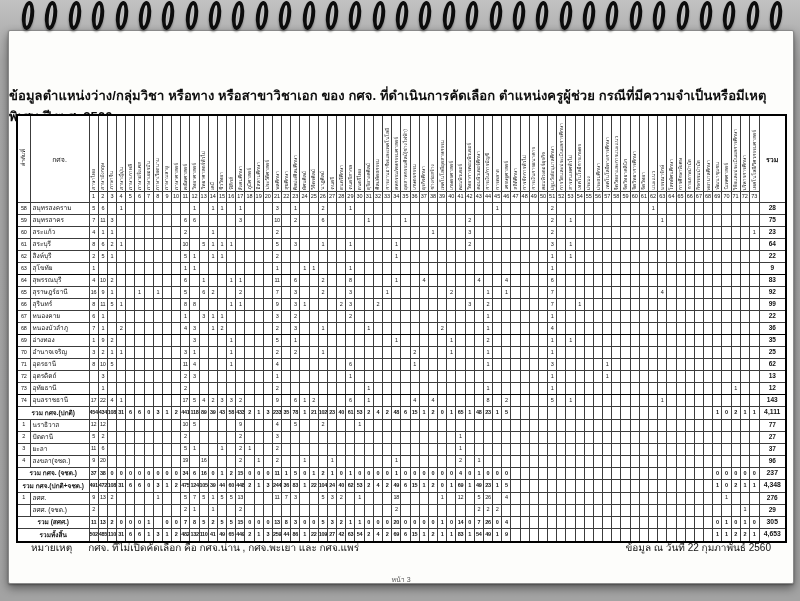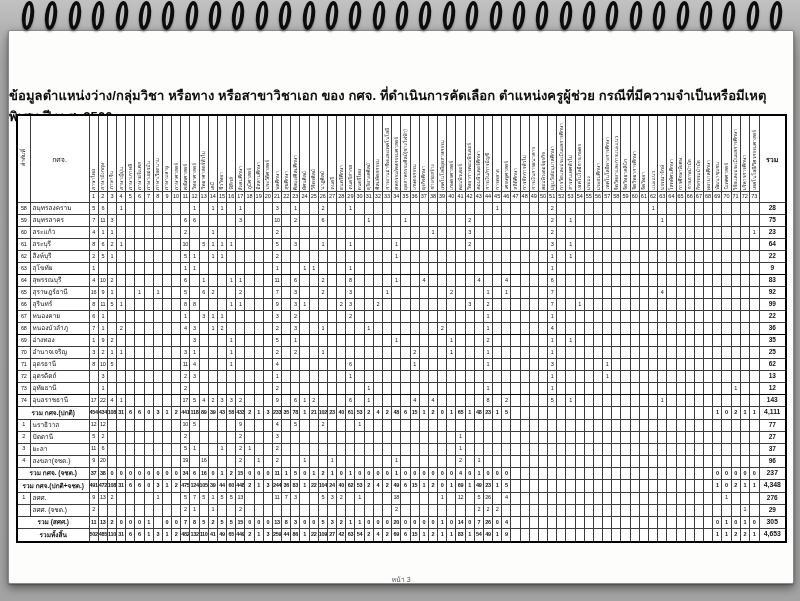--- a/index.html
+++ b/index.html
@@ -2937,17 +2937,23 @@
               <td class="c">1</td>
               <td class="c g">2</td>
               <td class="c">2</td>
               <td class="c">1</td>
               <td class="total">4,653</td>
             </tr>
           </tbody>
         </table>
     </div>
 
+    <div class="footer">
+      <div class="note">
+        <b>หมายเหตุ</b><span>กศจ. ที่ไม่เปิดคัดเลือก คือ กศจ.น่าน , กศจ.พะเยา และ กศจ.แพร่</span>
+      </div>
+      <div class="date">ข้อมูล ณ วันที่ 22 กุมภาพันธ์ 2560</div>
+    </div>
 
     <div class="pagelabel">หน้า 3</div>
   </div>
 
 </div>
 
 </body></html>

